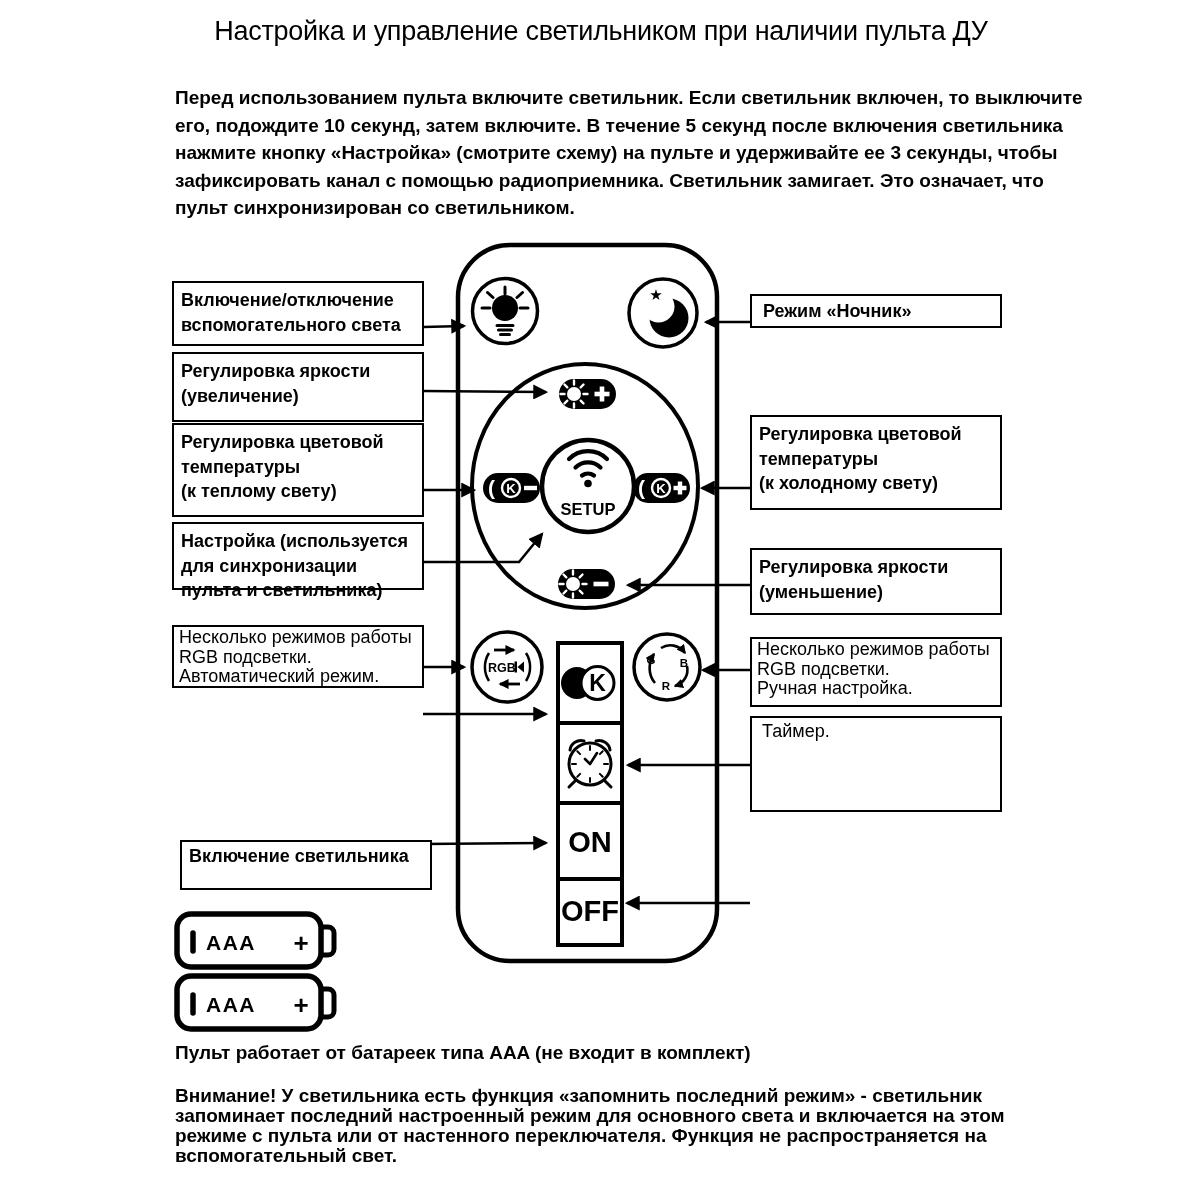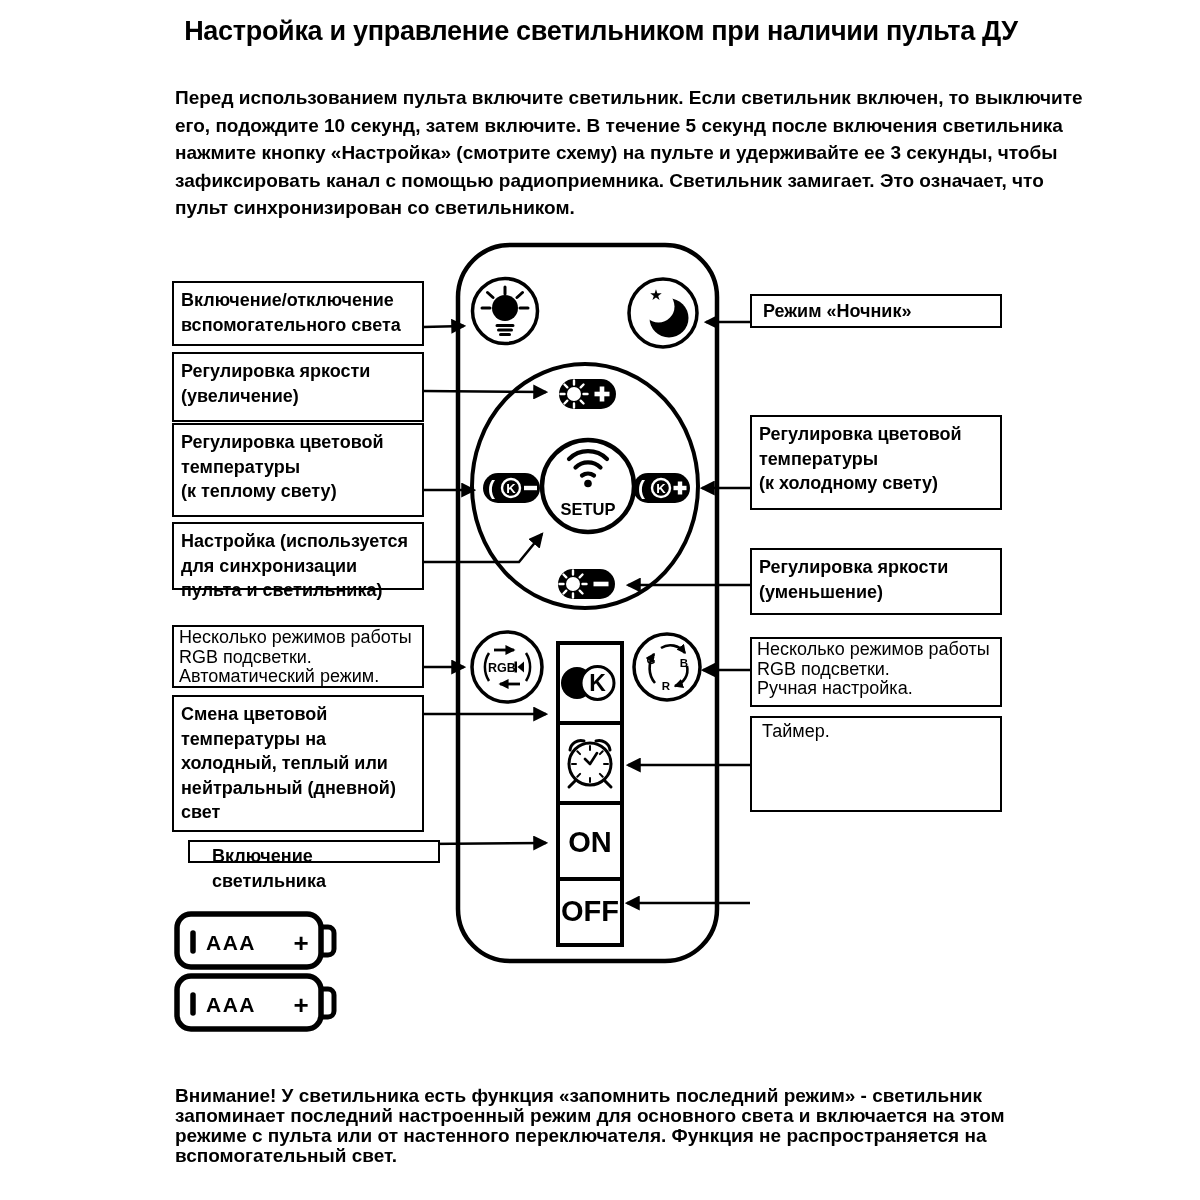--- a/index.html
+++ b/index.html
@@ -1,19 +1,19 @@
 <!DOCTYPE html>
 <html><head>
 <meta charset="utf-8">
 <style>
   html,body{margin:0;padding:0;background:#fff}
   #page{position:relative;width:1200px;height:1200px;background:#fff;color:#000;
         font-family:"Liberation Sans",sans-serif;overflow:hidden}
   #title{position:absolute;left:172px;top:16px;width:858px;text-align:center;
-         font-size:27px;font-weight:700;white-space:nowrap;letter-spacing:-0.3px}
+         font-size:27px;font-weight:400;white-space:nowrap;letter-spacing:-0.3px}
   .para{position:absolute;font-weight:700;font-size:19px;line-height:27.5px;white-space:pre}
   #intro{left:175px;top:84px;width:880px}
   #battery-note{left:175px;top:1041px;width:880px;line-height:24px}
   #warning{left:175px;top:1086px;width:890px;line-height:20px}
   .co{position:absolute;border:2.5px solid #000;box-sizing:border-box;background:#fff;
       font-weight:700;font-size:18px;line-height:24.5px;padding:5px 7px;white-space:pre-line}
   .co.light{font-weight:400;line-height:19.5px;padding:1px 5px}
   svg text{font-family:"Liberation Sans",sans-serif}
   #diagram{position:absolute;left:0;top:0}
 </style>
@@ -208,36 +208,32 @@
 (увеличение)</div>
   <div class="co" style="left:172px;top:423px;width:252px;height:94px">Регулировка цветовой
 температуры
 (к теплому свету)</div>
   <div class="co" style="left:172px;top:522px;width:252px;height:68px">Настройка (используется
 для синхронизации
 пульта и светильника)</div>
   <div class="co light" style="left:172px;top:625px;width:252px;height:63px">Несколько режимов работы
 RGB подсветки.
 Автоматический режим.</div>
-  <div class="co" style="left:172px;top:695px;width:252px;height:137px">Смена цветовой
-температуры на
-холодный, теплый или
-нейтральный (дневной)
-свет</div>
-  <div class="co" style="left:188px;top:840px;width:252px;height:23px;padding:2px 22px">Включение светильника</div>
+  <div class="co" style="left:180px;top:840px;width:252px;height:50px;padding:2px 7px">Включение светильника</div>
 
   <div class="co" style="left:750px;top:294px;width:252px;height:34px;padding:3px 11px">Режим «Ночник»</div>
   <div class="co" style="left:750px;top:415px;width:252px;height:95px">Регулировка цветовой
 температуры
 (к холодному свету)</div>
   <div class="co" style="left:750px;top:548px;width:252px;height:67px">Регулировка яркости
 (уменьшение)</div>
   <div class="co light" style="left:750px;top:637px;width:252px;height:70px">Несколько режимов работы
 RGB подсветки.
 Ручная настройка.</div>
   <div class="co light" style="left:750px;top:716px;width:252px;height:96px;padding:4px 10px">Таймер.</div>
 
+  <div id="battery-note" class="para">Пульт работает от батареек типа AAA (не входит в комплект)</div>
   <div id="warning" class="para">Внимание! У светильника есть функция «запомнить последний режим» - светильник
 запоминает последний настроенный режим для основного света и включается на этом
 режиме с пульта или от настенного переключателя. Функция не распространяется на
 вспомогательный свет.</div>
 
 </div>
 
 </body></html>

